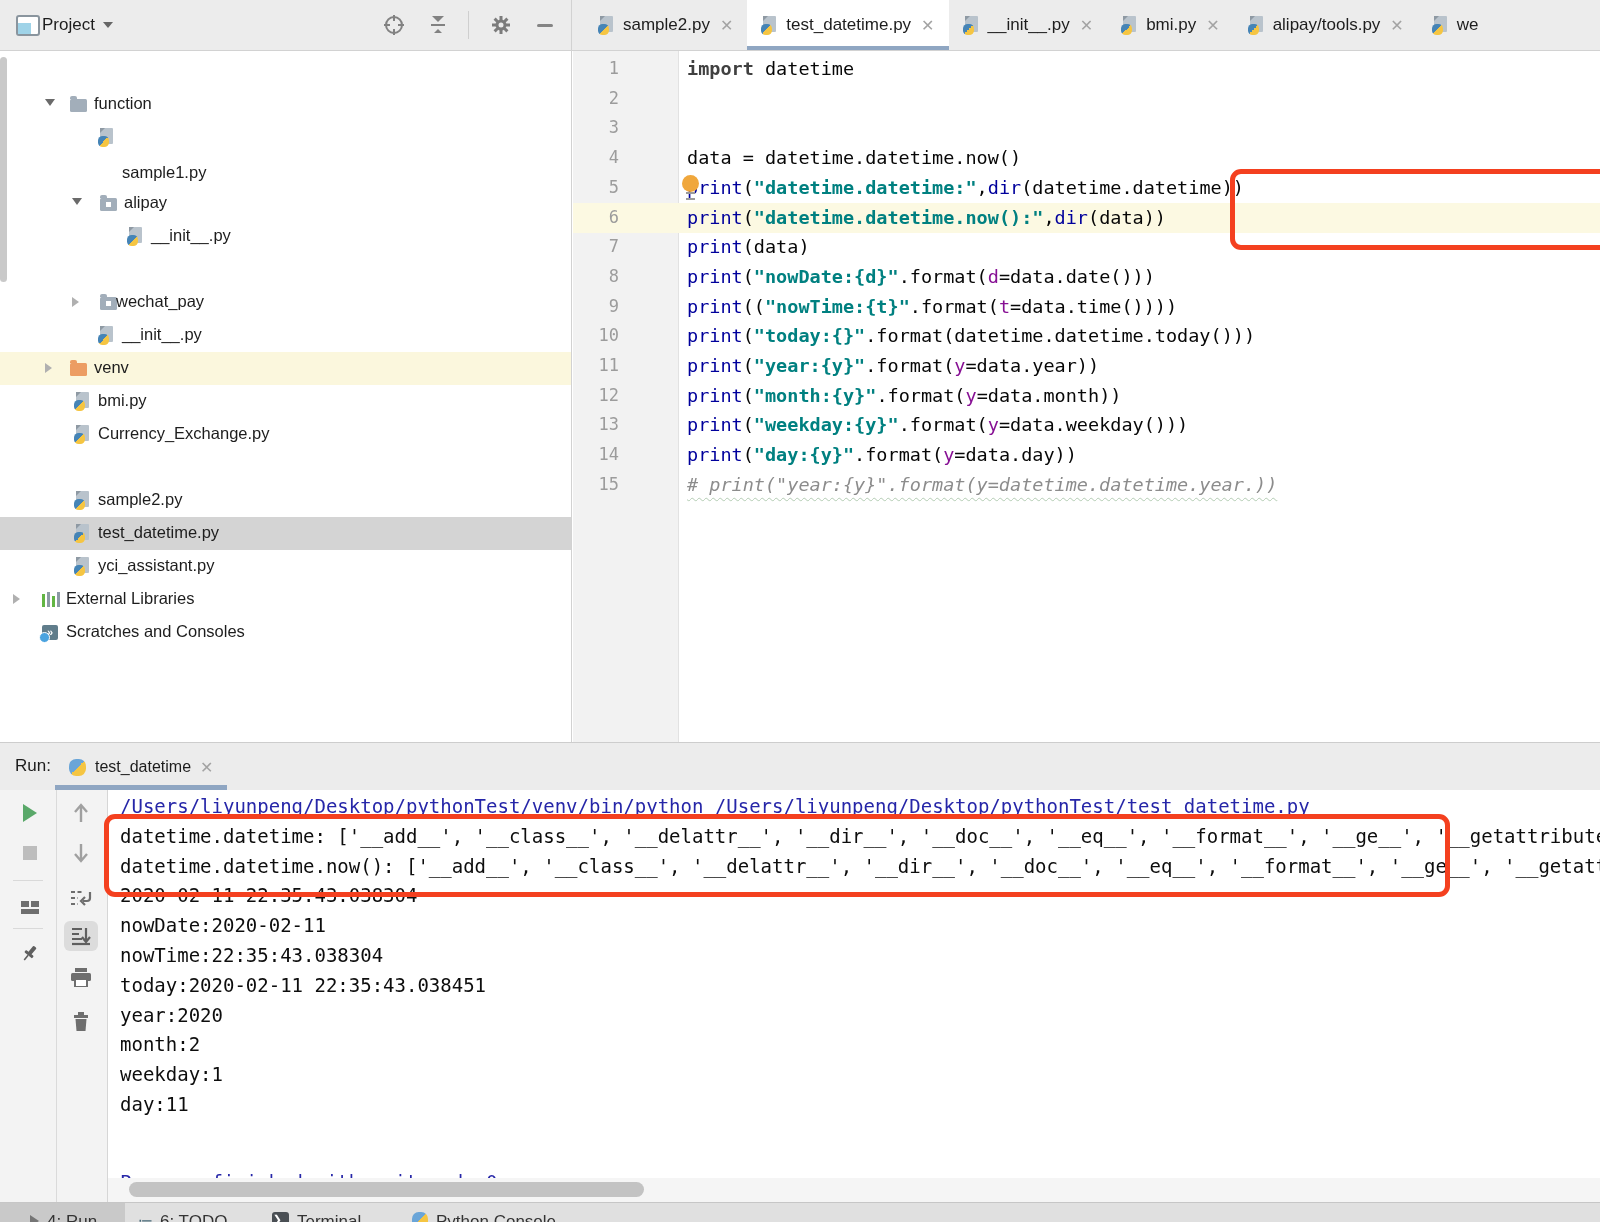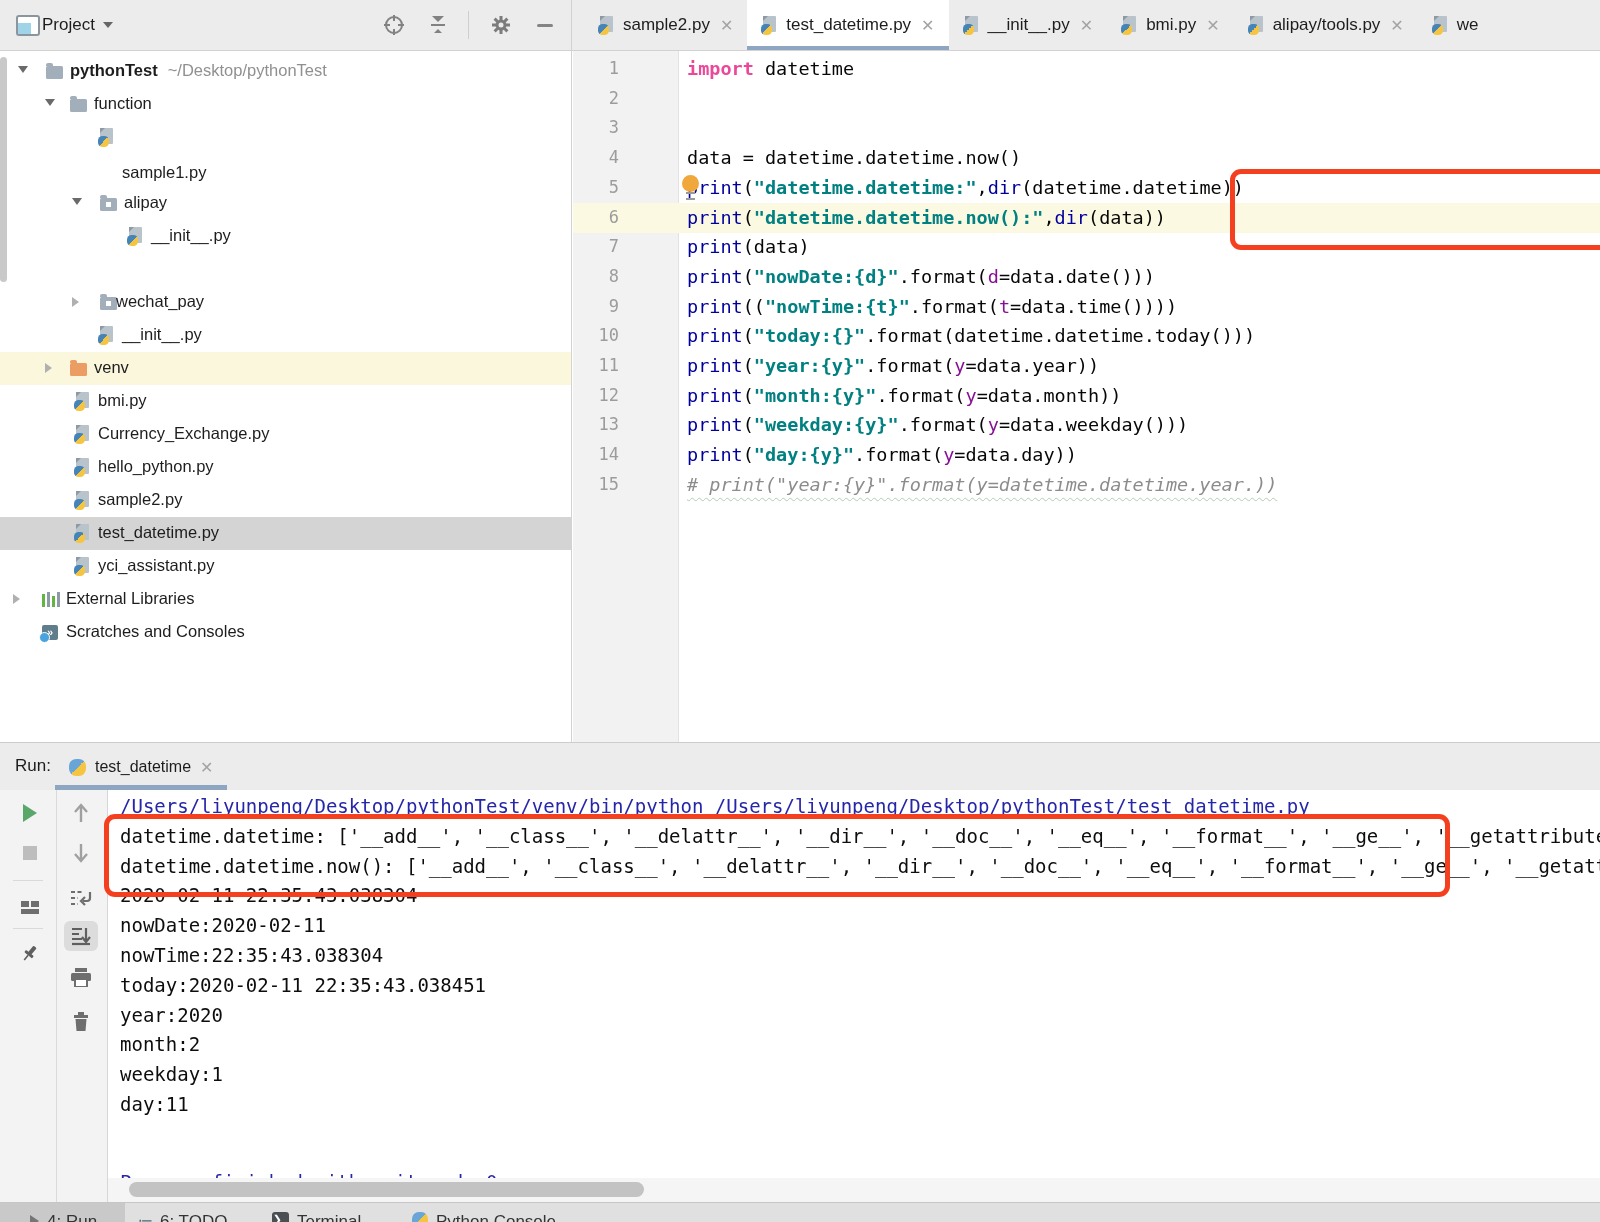--- a/index.html
+++ b/index.html
@@ -59,21 +59,21 @@
   .trow .lab b{font-weight:bold;}
   .trow .sub{color:#909090;margin-left:10px;font-weight:normal;}
   
   .editor{position:absolute;left:573px;top:51px;width:1027px;height:691px;background:#fff;overflow:hidden;}
   .gutter{position:absolute;left:0;top:0;width:106px;height:100%;background:#f2f2f2;border-right:1px solid #e2e2e2;box-sizing:border-box;}
   .cur-line{position:absolute;left:0;width:100%;height:30px;background:#fcf9e2;}
   .lnum{position:absolute;left:0;width:46px;text-align:right;font-family:"DejaVu Sans Mono",monospace;
         font-size:17px;color:#9c9c9c;line-height:29.7px;}
   .cline{position:absolute;left:0;width:100%;height:29.7px;line-height:29.7px;padding-left:114px;box-sizing:border-box;
          font-family:"DejaVu Sans Mono",monospace;font-size:18.5px;white-space:pre;color:#070707;}
-  .tk-kw{color:#ec4899;font-weight:bold;}
+  .tk-kw{color:#404040;font-weight:bold;}
   .tk-b{color:#00009c;}
   .tk-s{color:#008080;font-weight:bold;}
   .tk-arg{color:#871094;}
   .tk-cm{color:#8c8c8c;font-style:italic;text-decoration:underline wavy #b3ccb3 1px;text-underline-offset:6px;}
   .anno{position:absolute;border:5px solid #f4401f;border-radius:11px;pointer-events:none;z-index:6;}
   .bulb{position:absolute;z-index:7;width:17px;height:17px;border-radius:50%;background:#f0a73c;}
   .bulb::after{content:"";position:absolute;left:4px;top:17px;width:9px;height:4px;
                border-top:2px solid #9a9a9a;border-bottom:2px solid #9a9a9a;}
   
   .run-header{position:absolute;left:0;top:742px;width:1600px;height:48px;background:#ececec;
@@ -194,25 +194,20 @@
             <span class="fold"></span>
             <span class="logo"></span>
           </span>
           <span>we</span>
         </div>
       </div>
   </div>
 
   <div class="tree" id="tree">
     <div class="tree-scroll"></div>
-  <div class="trow" style="top: 4px;">
-        <span class="arr open" style="left: 18px;"></span>
-        <span class="folder" style="position: absolute; left: 46px; top: 11px;"></span>
-        <span class="lab" style="left: 70px;"><b>pythonTest</b><span class="sub">~/Desktop/pythonTest</span></span>
-      </div>
       <div class="trow" style="top: 37px;">
         <span class="arr open" style="left: 45px;"></span>
         <span class="folder" style="position: absolute; left: 70px; top: 11px;"></span>
         <span class="lab" style="left: 94px;">function</span>
       </div>
       <div class="trow" style="top: 70px;">
         <span class="pyfile" style="position: absolute; left: 98px; top: 7px;">
           <span class="page"></span>
           <span class="fold"></span>
           <span class="logo"></span>
@@ -258,28 +253,20 @@
         </span>
         <span class="lab" style="left: 98px;">bmi.py</span>
       </div>
       <div class="trow" style="top: 367px;">
         <span class="pyfile" style="position: absolute; left: 74px; top: 7px;">
           <span class="page"></span>
           <span class="fold"></span>
           <span class="logo"></span>
         </span>
         <span class="lab" style="left: 98px;">Currency_Exchange.py</span>
-      </div>
-      <div class="trow" style="top: 400px;">
-        <span class="pyfile" style="position: absolute; left: 74px; top: 7px;">
-          <span class="page"></span>
-          <span class="fold"></span>
-          <span class="logo"></span>
-        </span>
-        <span class="lab" style="left: 98px;">hello_python.py</span>
       </div>
       <div class="trow" style="top: 433px;">
         <span class="pyfile" style="position: absolute; left: 74px; top: 7px;">
           <span class="page"></span>
           <span class="fold"></span>
           <span class="logo"></span>
         </span>
         <span class="lab" style="left: 98px;">sample2.py</span>
       </div>
       <div class="trow sel" style="top: 466px;">

